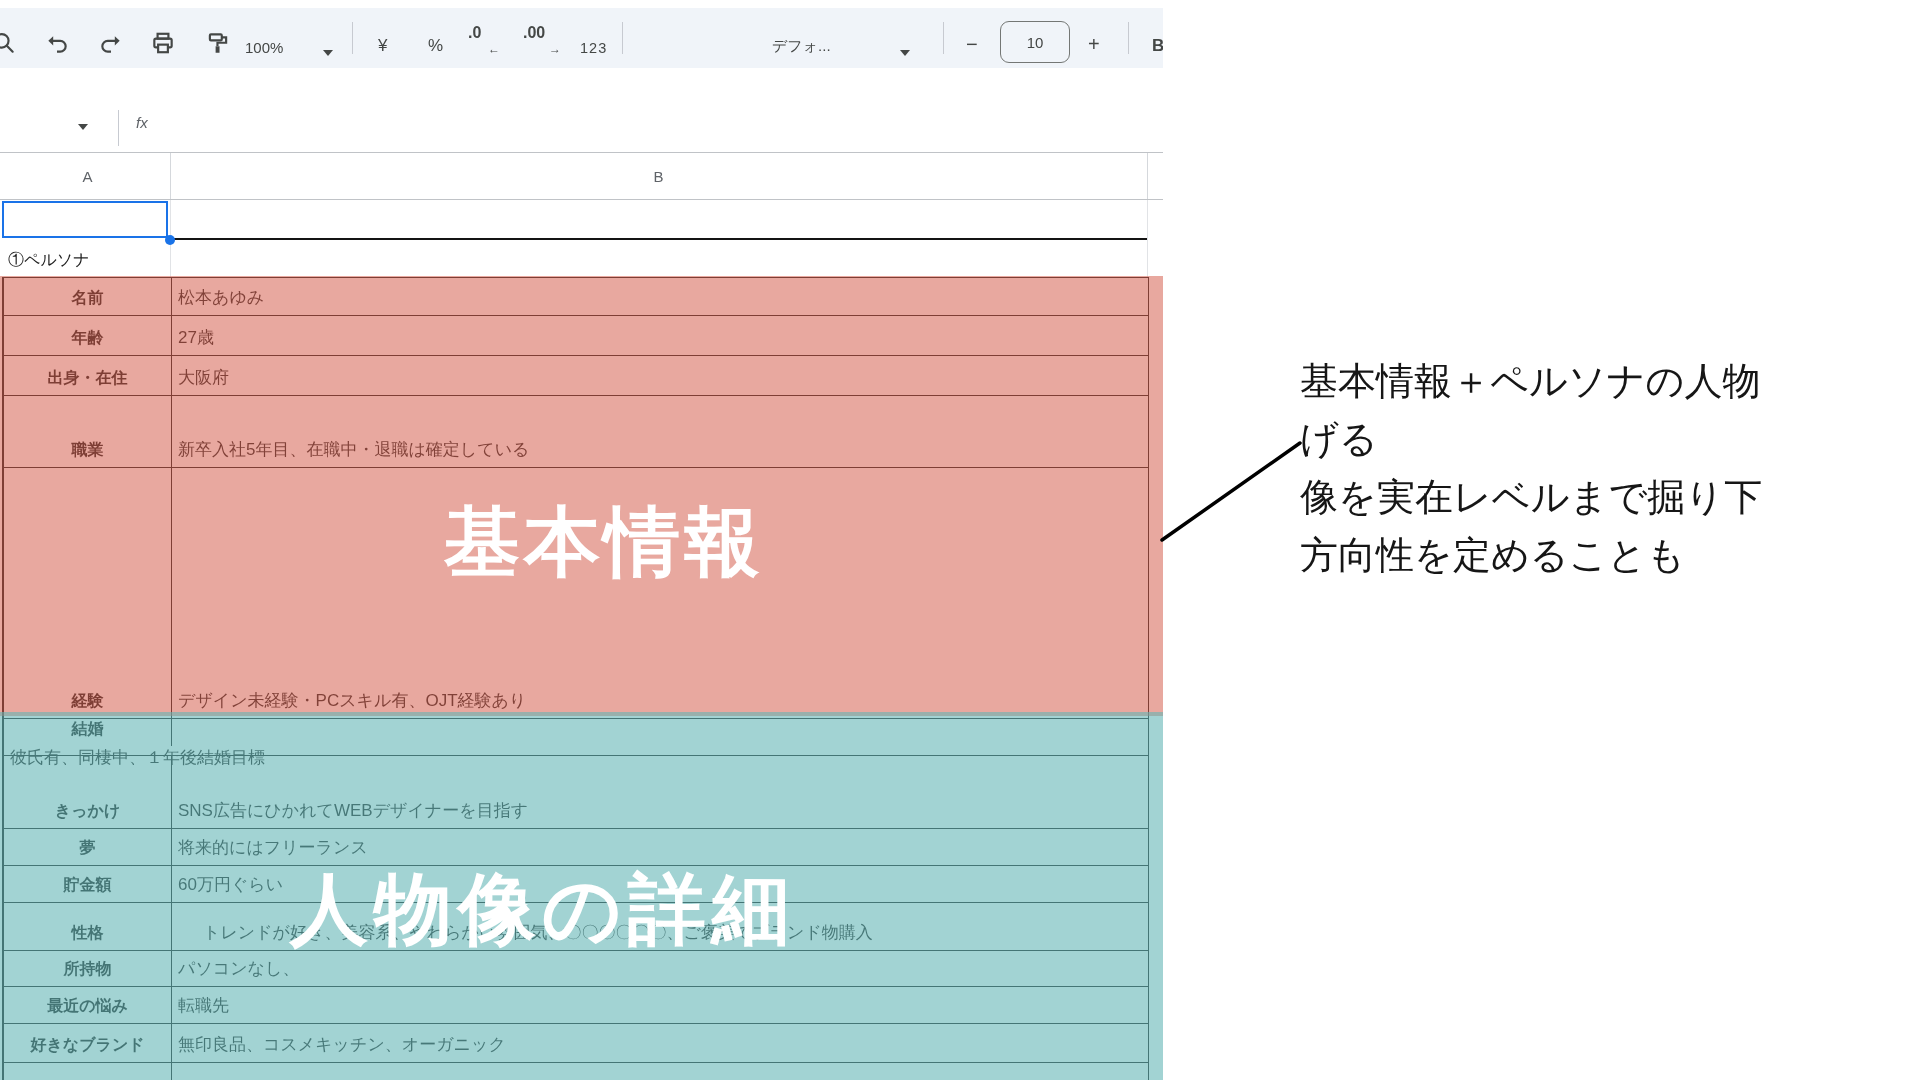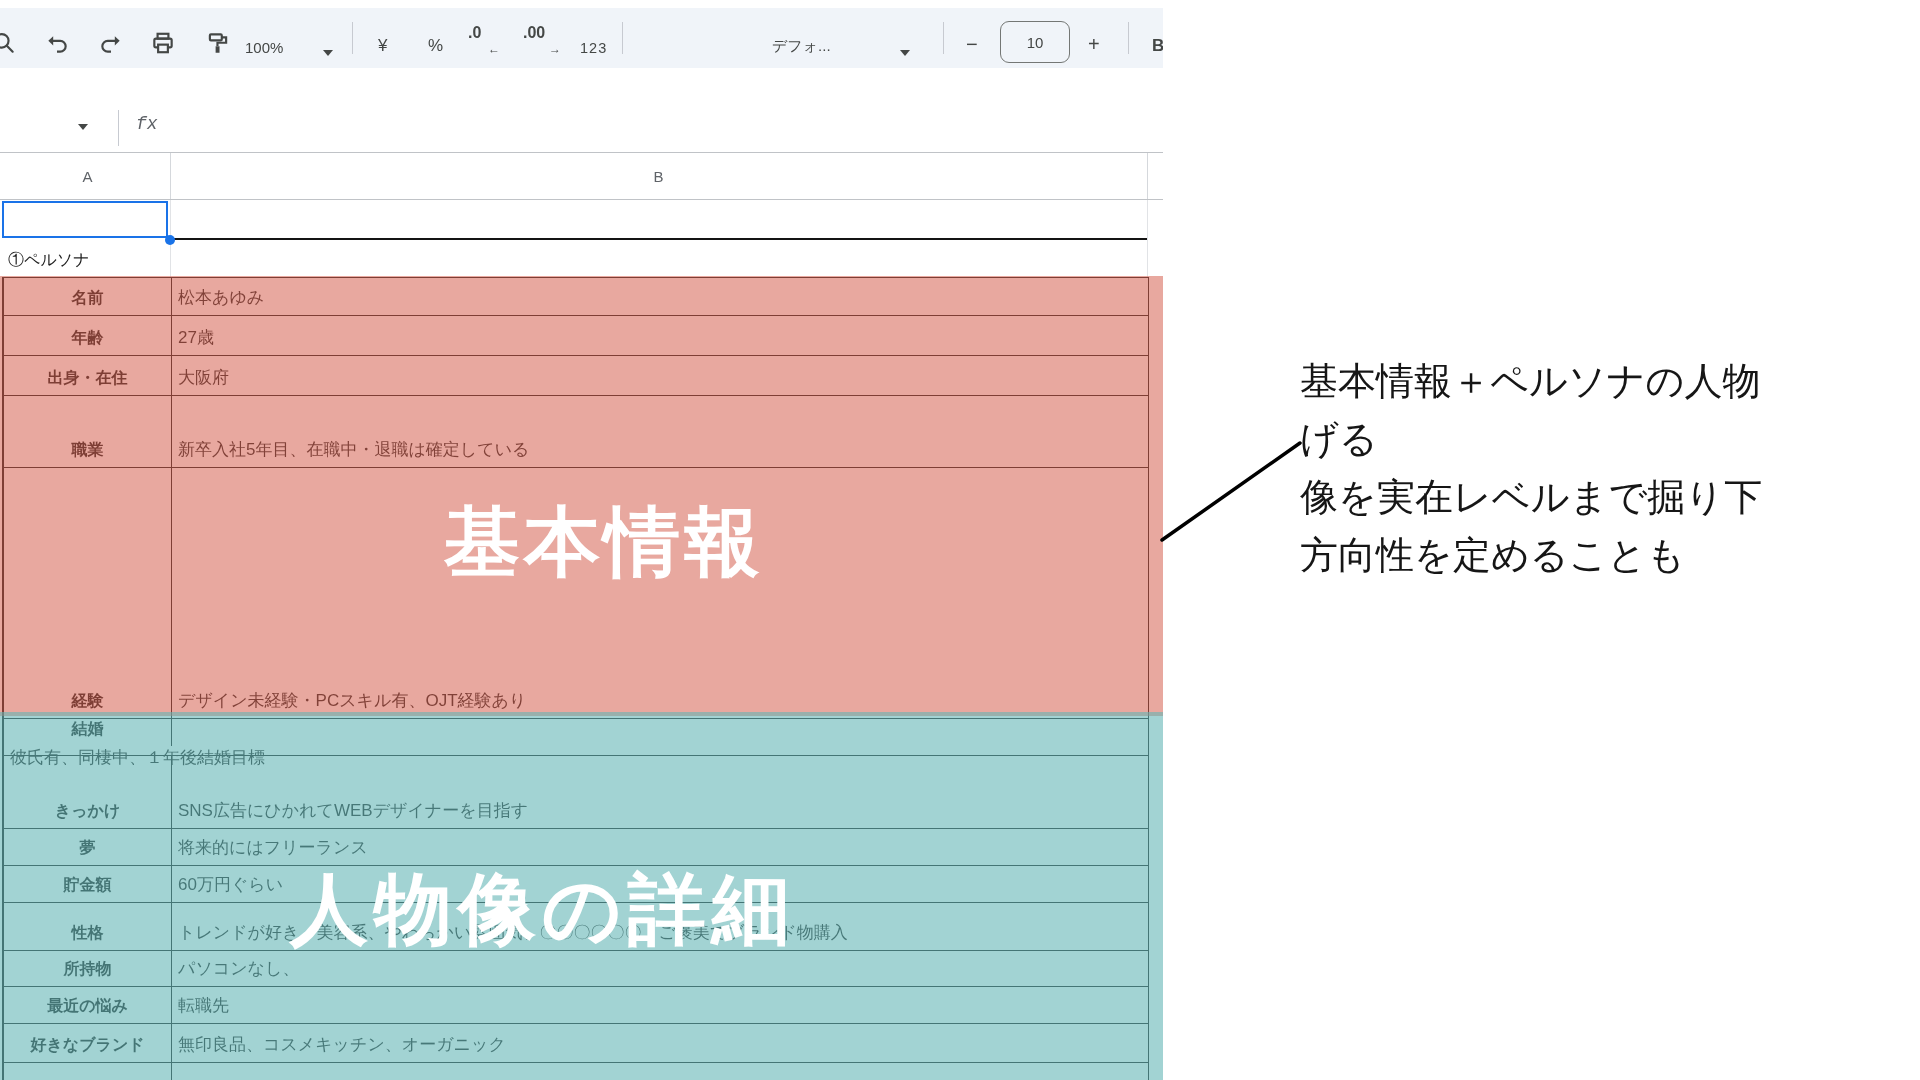--- a/index.html
+++ b/index.html
@@ -17,22 +17,22 @@
   .dec-wrap{position:relative;width:34px;height:34px;}
   .dec-num{position:absolute;left:2px;top:2px;font-size:16px;font-weight:bold;color:#444746;}
   .dec-arrow{position:absolute;right:0;bottom:0;font-size:12px;color:#444746;}
   #fontsize-box{position:absolute;left:1000px;top:13px;width:68px;height:40px;border:1.5px solid #747775;
         border-radius:9px;display:flex;align-items:center;justify-content:center;font-size:15px;color:#444746;background:transparent;}
   .stepper{font-size:20px;color:#444746;}
   #bold-btn{font-weight:bold;font-size:17px;color:#444746;}
   
   #namebox-caret{position:absolute;left:78px;top:124px;}
   #fxbar-div{position:absolute;left:118px;top:110px;width:1px;height:36px;background:#c7cad1;}
-  #fx-label{position:absolute;left:136px;top:114px;font-family:Liberation Mono, monospace;font-style:italic;
-            font-size:18px;color:#5f6368;}
+  #fx-label{position:absolute;left:136px;top:114px;font-family:Liberation Sans, sans-serif;font-style:italic;
+            font-size:15px;color:#5f6368;}
   
   #colheaders{position:absolute;left:0;top:152px;width:1163px;height:48px;background:#fff;
               border-top:1px solid #c0c3c7;border-bottom:1px solid #c0c3c7;box-sizing:border-box;}
   .colh-label{position:absolute;top:0;height:46px;display:flex;align-items:center;justify-content:center;
               font-size:15px;color:#5f6368;}
   #colh-a{left:5px;width:165px;}
   #colh-b{left:170px;width:977px;}
   .colh-div{position:absolute;top:0;width:1px;height:46px;background:#d5d8dc;}
   #corner-sliver{position:absolute;left:0;top:152px;width:5px;height:48px;background:#9aa0a6;}
   
@@ -206,21 +206,21 @@
           <div class="t-value">SNS広告にひかれてWEBデザイナーを目指す</div>
         </div>
         <div class="t-row" style="height: 37px;">
           <div class="t-label">夢</div>
           <div class="t-value">将来的にはフリーランス</div>
         </div>
         <div class="t-row" style="height: 37px;">
           <div class="t-label">貯金額</div>
           <div class="t-value">60万円ぐらい</div>
         </div>
-        <div class="t-row" style="height: 48px;">
+        <div class="t-row" style="height: 48px; gap: 25px;">
           <div class="t-label">性格</div>
           <div class="t-value">トレンドが好き、美容系、やわらかい雰囲気、〇〇〇〇〇〇、ご褒美でブランド物購入</div>
         </div>
         <div class="t-row" style="height: 36px;">
           <div class="t-label">所持物</div>
           <div class="t-value">パソコンなし、</div>
         </div>
         <div class="t-row" style="height: 37px;">
           <div class="t-label">最近の悩み</div>
           <div class="t-value">転職先</div>

